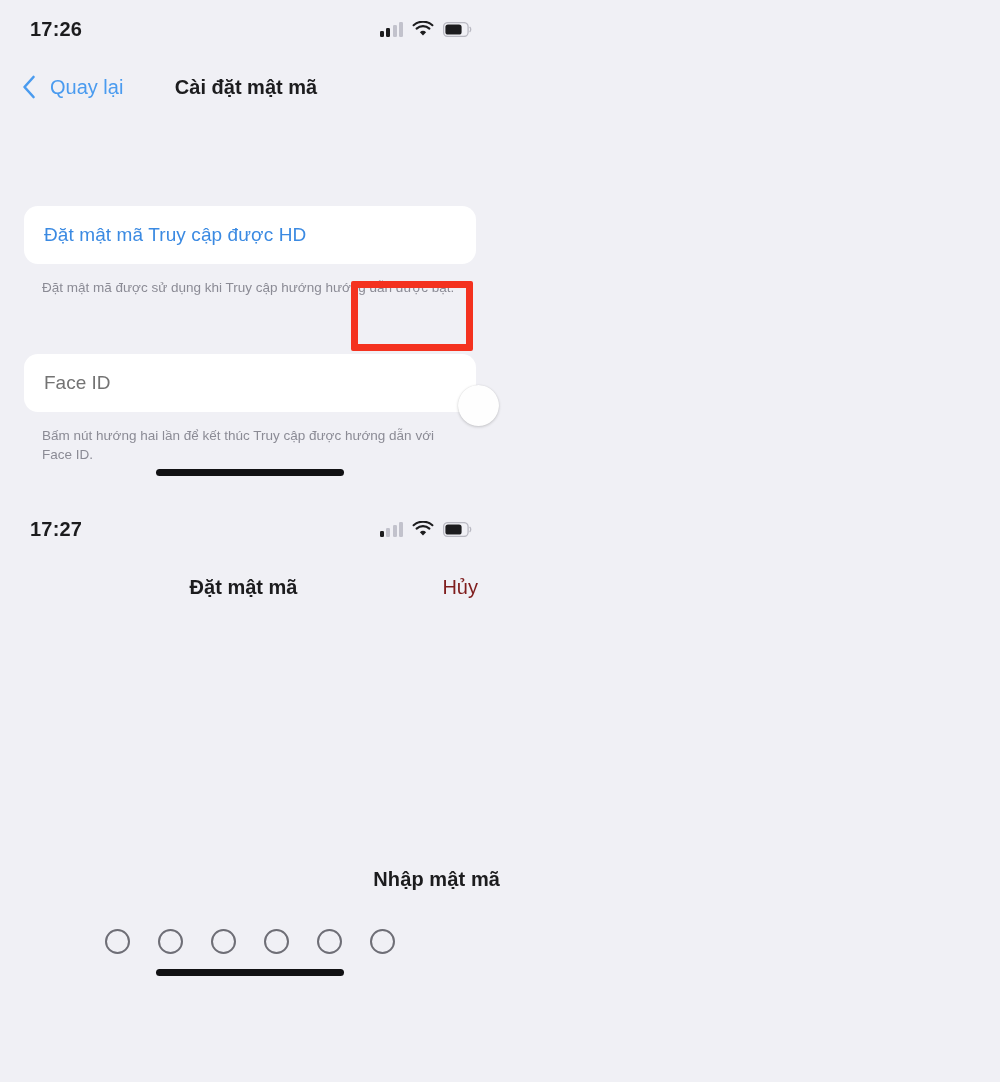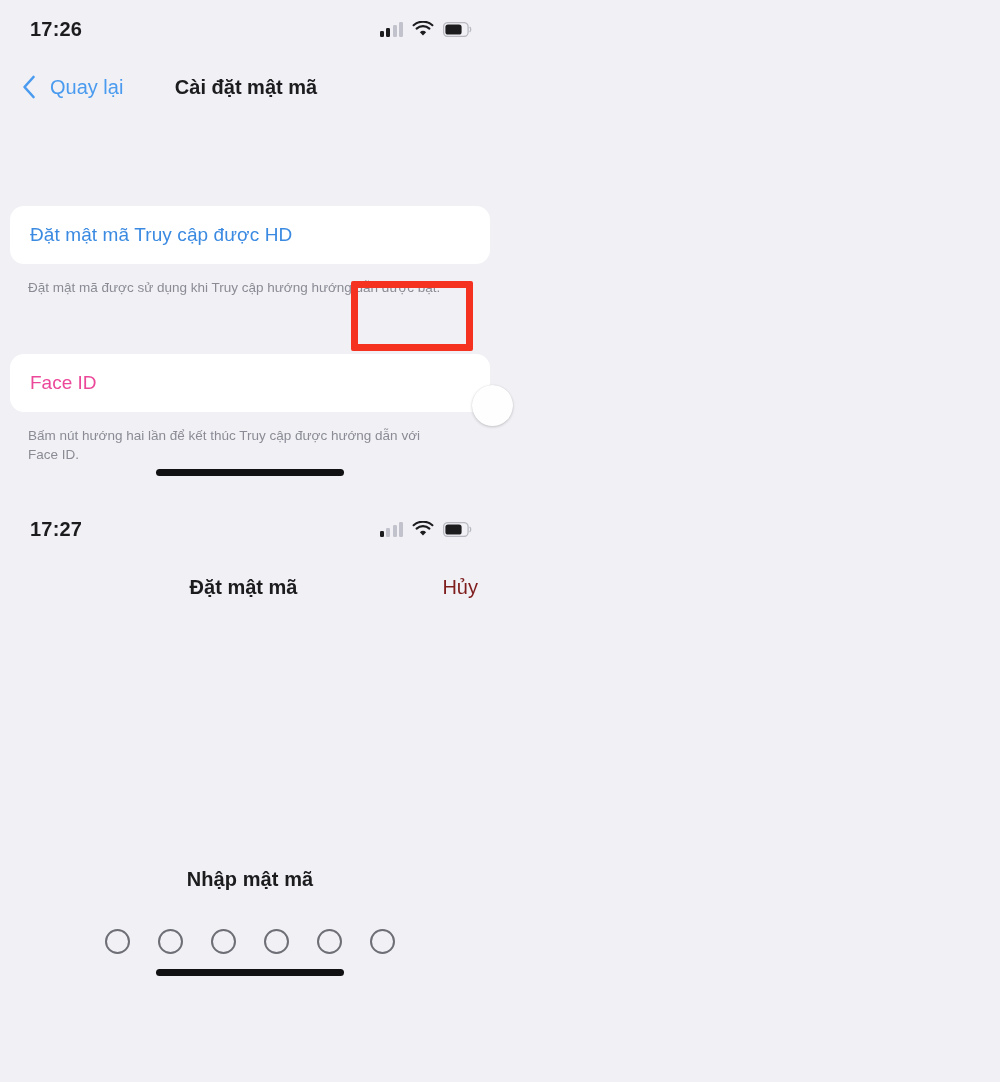--- a/index.html
+++ b/index.html
@@ -103,41 +103,41 @@
   }
   .nav-title.shift-left { left: 0; right: 0; transform: translateX(-4px); }
   .nav-right {
     margin-left: auto;
     color: #7f1d1d;
     font-size: 20px;
     cursor: pointer;
   }
 
   
-  .content { padding: 0 10px; }
+  .content { padding: 0 24px; }
 
   .card {
     background: #ffffff;
     border-radius: 14px;
     margin-top: 56px;
     min-height: 58px;
     display: flex;
     align-items: center;
     padding: 0 20px;
   }
   .card.first { margin-top: 90px; }
 
   .card-label-blue {
     font-size: 19px;
     color: #3b8ae2;
     letter-spacing: 0.1px;
   }
   .card-label-dark {
     font-size: 19px;
-    color: #ec4899;
+    color: #737373;
   }
 
   .footnote {
     margin: 14px 18px 0 18px;
     font-size: 13.5px;
     line-height: 1.45;
     color: #8b8b95;
     max-width: 420px;
   }
 
@@ -170,21 +170,21 @@
   .annot-box {
     position: absolute;
     border: 7px solid #f4321f;
     border-radius: 2px;
     pointer-events: none;
   }
 
   
   .passcode-area {
     margin-top: 252px;
-    text-align: center;
+    text-align: right;
   }
   .passcode-prompt {
     font-size: 20px;
     font-weight: bold;
     color: #1c1c1e;
     letter-spacing: 0.1px;
   }
   .dots {
     margin-top: 38px;
     display: flex;

